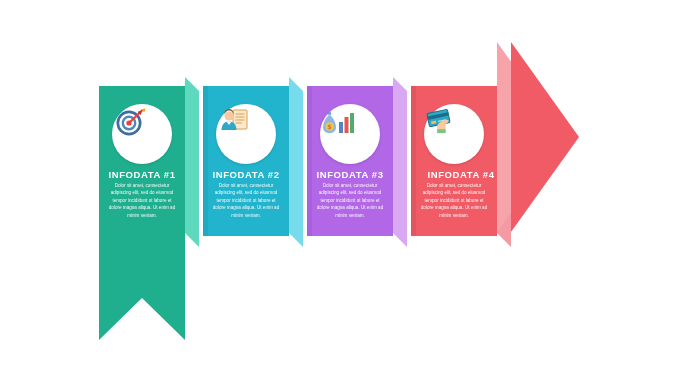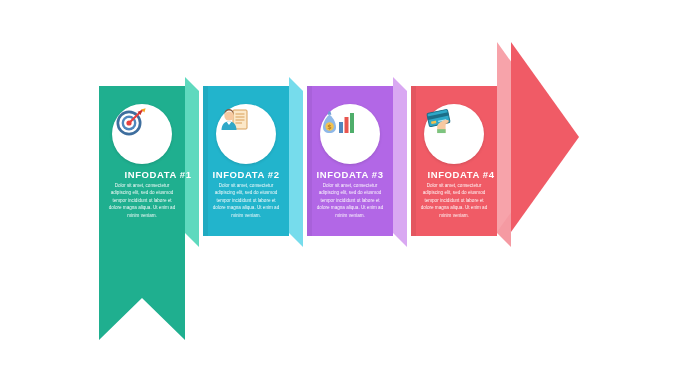--- a/index.html
+++ b/index.html
@@ -71,21 +71,21 @@
       <circle cx="17" cy="19" r="12.5" fill="#3E6E9E"></circle>
       <circle cx="17" cy="19" r="9.8" fill="#ffffff"></circle>
       <circle cx="17" cy="19" r="7.4" fill="#4F87BE"></circle>
       <circle cx="17" cy="19" r="5" fill="#ffffff"></circle>
       <circle cx="17" cy="19" r="2.6" fill="#E8413F"></circle>
       <line x1="17" y1="19" x2="30" y2="6.5" stroke="#E8413F" stroke-width="2.1" stroke-linecap="round"></line>
       <polygon points="30,6.5 25.5,7.8 28.6,10.9" fill="#C9302C"></polygon>
       <polygon points="29.2,5.4 33.6,4.2 32.4,8.6" fill="#F5A623"></polygon>
     </svg>
   </div>
-  <div class="panel-title" style="left:99px;top:169px;width:86px;padding-left:16px;">INFODATA #1</div>
+  <div class="panel-title" style="left:99px;top:169px;width:86px;">INFODATA #1</div>
   <div class="panel-body" style="left:106px;top:182px;width:72px;">Dolor sit amet, consectetur adipiscing elit, sed do eiusmod tempor incididunt ut labore et dolore magna aliqua. Ut enim ad minim veniam.</div>
 
   <div class="badge" style="left:216px;top:104px;width:60px;height:60px;">
     <svg width="36" height="36" viewBox="0 0 36 36">
       <rect x="17" y="6" width="14" height="19" rx="1" fill="#FCE8C8" stroke="#D8A05A" stroke-width="1"></rect>
       <line x1="19.5" y1="10" x2="28.5" y2="10" stroke="#D8A05A" stroke-width="1"></line>
       <line x1="19.5" y1="13" x2="28.5" y2="13" stroke="#D8A05A" stroke-width="1"></line>
       <line x1="19.5" y1="16" x2="28.5" y2="16" stroke="#D8A05A" stroke-width="1"></line>
       <line x1="19.5" y1="19" x2="26" y2="19" stroke="#D8A05A" stroke-width="1"></line>
       <circle cx="13" cy="12" r="4.6" fill="#F7C9A0"></circle>

